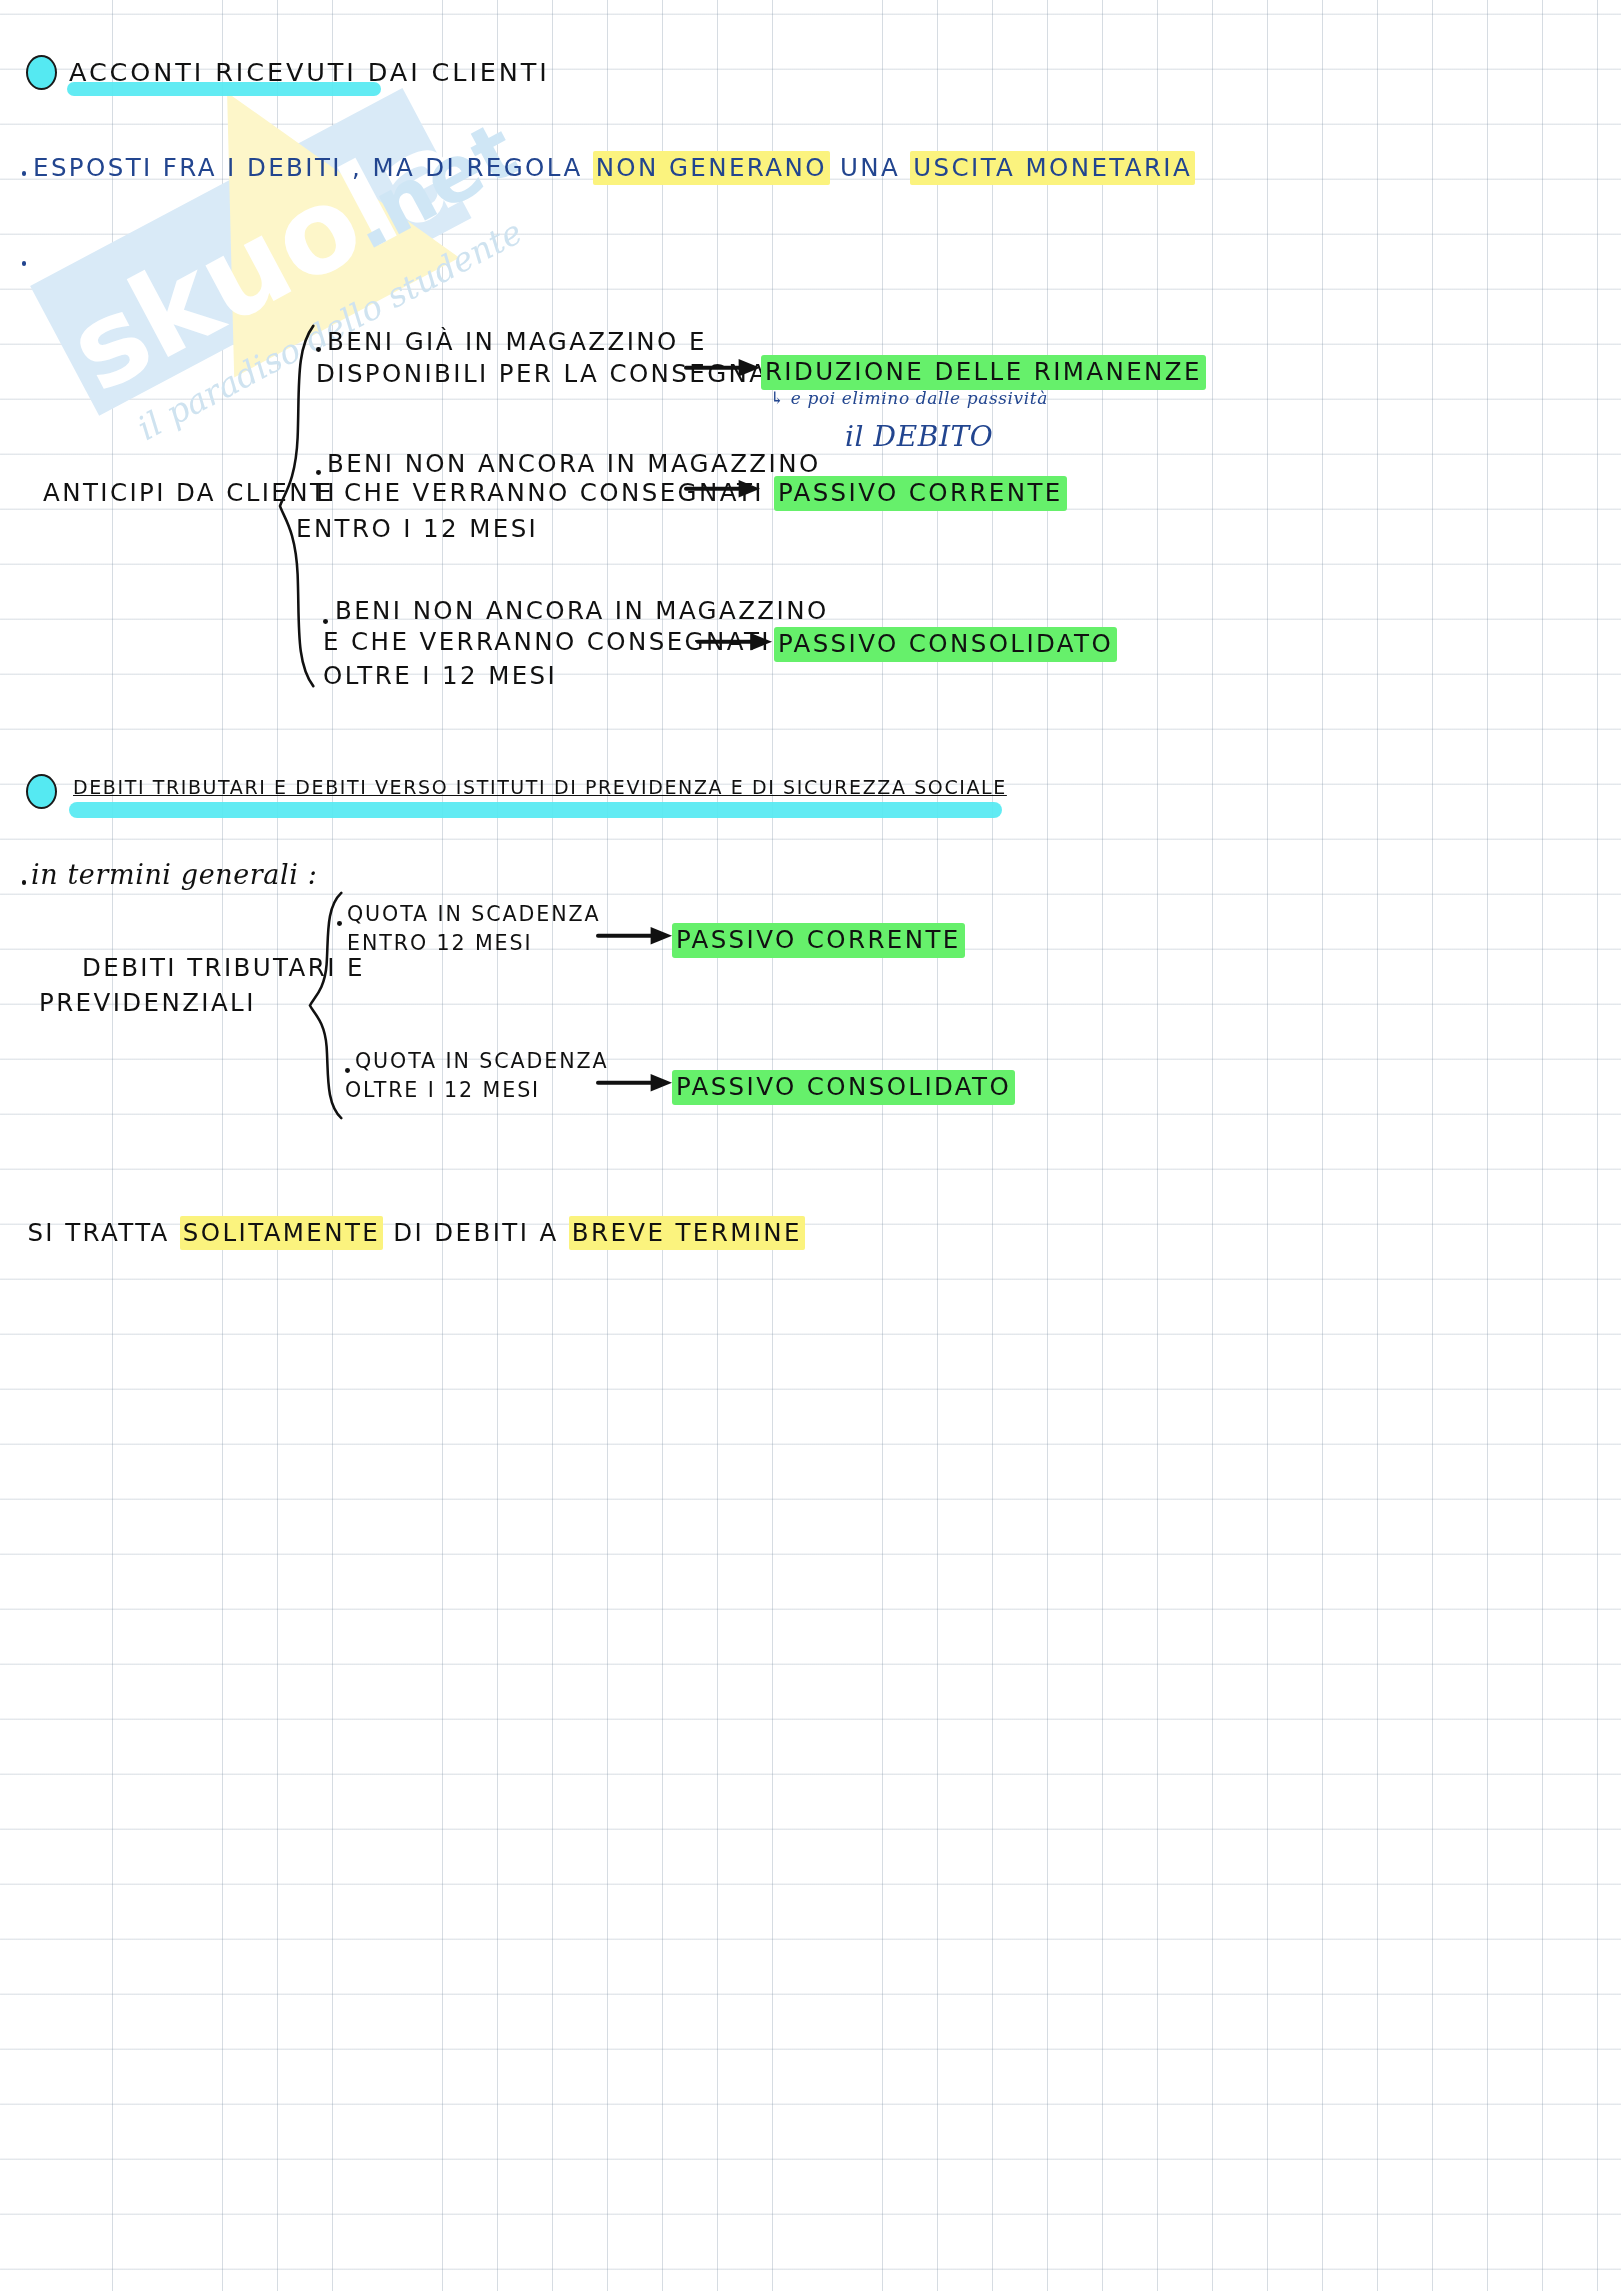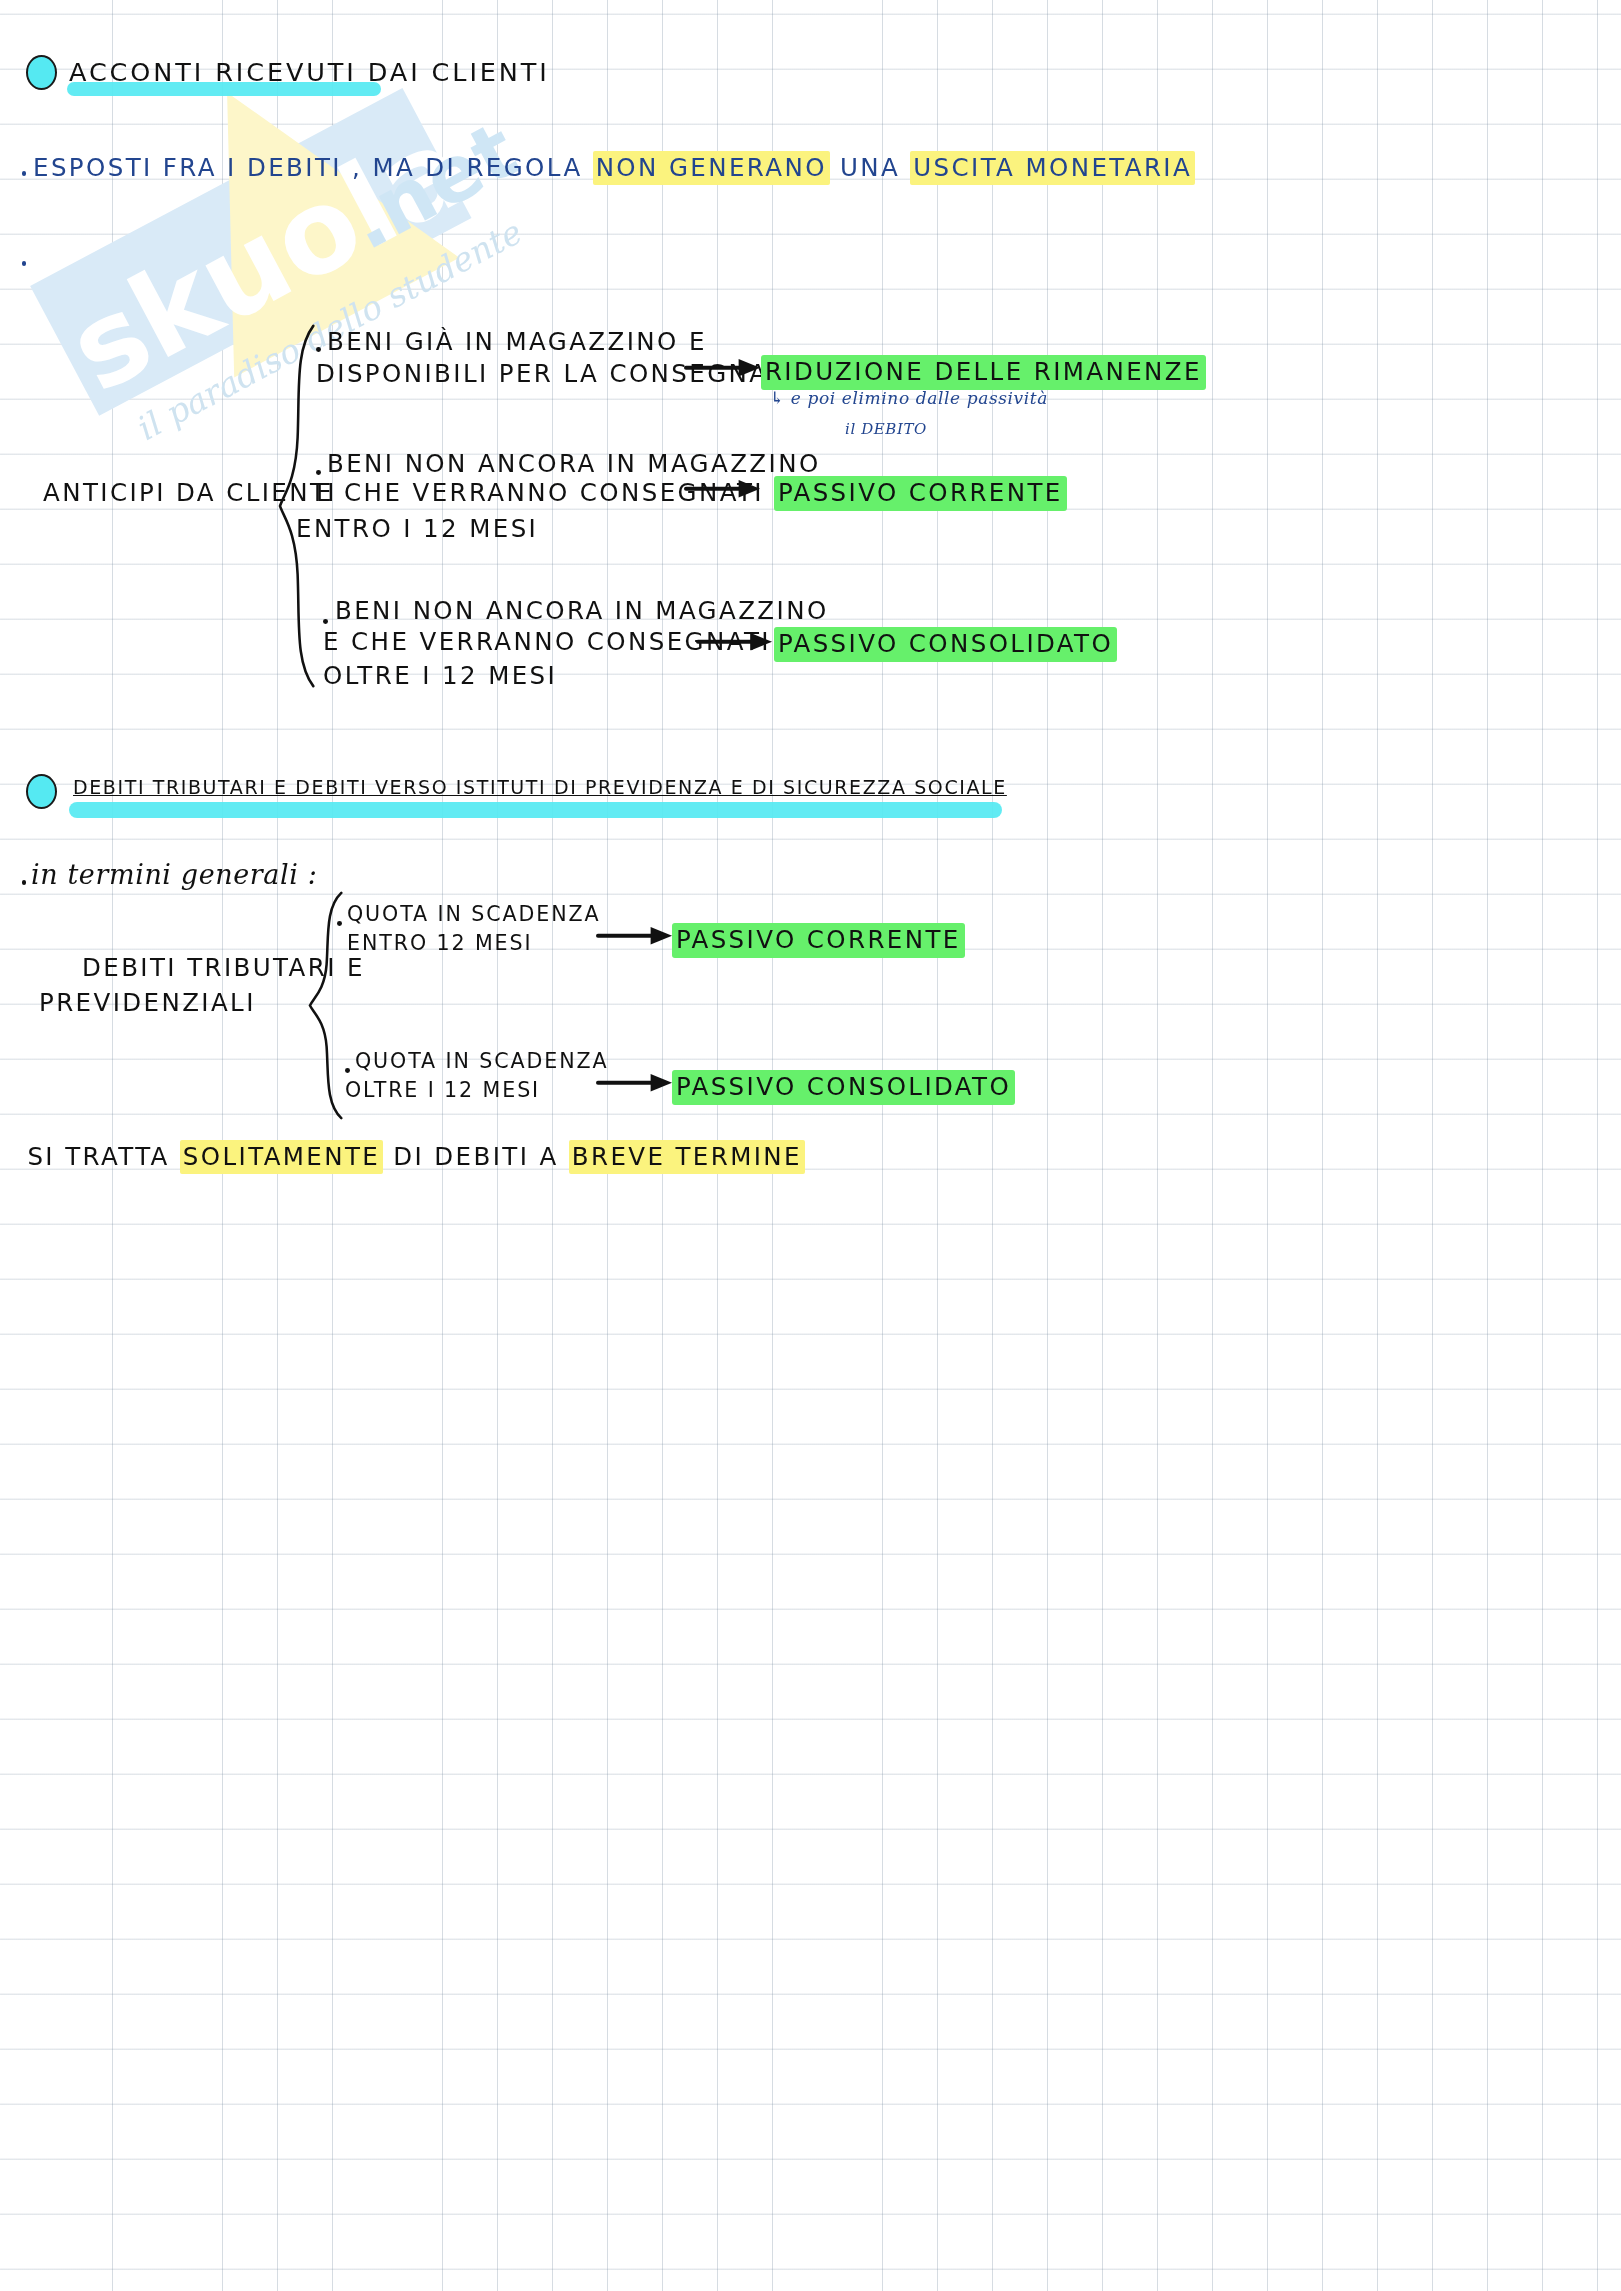--- a/index.html
+++ b/index.html
@@ -148,21 +148,21 @@
 
   <svg class="arrow" style="left:684px; top:355px; width:78px; height:25.5px;" viewBox="0 0 80 26">
     <line x1="2" y1="13" x2="58" y2="13" stroke="#111" stroke-width="4" stroke-linecap="round"></line>
     <polygon points="56,4 78,13 56,22" fill="#111"></polygon>
   </svg>
 
   <div class="hand caps blk" style="left:761px; top:357px;">
     <span class="hl-green-span">RIDUZIONE  DELLE  RIMANENZE</span>
   </div>
   <div class="hand cursive blu" style="left:770px; top:388px; font-size:17px;">↳  e poi elimino dalle passività</div>
-  <div class="hand cursive blu" style="left:845px; top:420px; font-size:15px;">il DEBITO</div>
+  <div class="hand cursive blu" style="left:845px; top:420px; font-size:28px;">il DEBITO</div>
 
   <div class="dot-bullet dark" style="left:316px; top:470px;"></div>
   <div class="hand caps blk" style="left:327px; top:449px;">BENI  NON  ANCORA  IN  MAGAZZINO</div>
   <div class="hand caps blk" style="left:316px; top:478px;">E  CHE  VERRANNO   CONSEGNATI</div>
   <div class="hand caps blk" style="left:296px; top:514px;">ENTRO  I  12 MESI</div>
 
   <svg class="arrow" style="left:684px; top:476px; width:78px; height:25.5px;" viewBox="0 0 80 26">
     <line x1="2" y1="13" x2="58" y2="13" stroke="#111" stroke-width="4" stroke-linecap="round"></line>
     <polygon points="56,4 78,13 56,22" fill="#111"></polygon>
   </svg>
@@ -218,18 +218,18 @@
 
   <svg class="arrow" style="left:596px; top:1070px; width:78px; height:25.5px;" viewBox="0 0 80 26">
     <line x1="2" y1="13" x2="58" y2="13" stroke="#111" stroke-width="4" stroke-linecap="round"></line>
     <polygon points="56,4 78,13 56,22" fill="#111"></polygon>
   </svg>
 
   <div class="hand caps blk" style="left:672px; top:1072px;">
     <span class="hl-green-span">PASSIVO  CONSOLIDATO</span>
   </div>
 
-  <div class="hand caps blk" style="left:27.4px; top:1142px;">
+  <div class="hand caps blk" style="left:27.4px; top:1218px;">
     <span>SI  TRATTA </span><span class="hl-yellow-span">SOLITAMENTE</span><span>  DI  DEBITI   A  </span><span class="hl-yellow-span">BREVE   TERMINE</span>
   </div>
 
 </div>
 
 
 </body></html>

